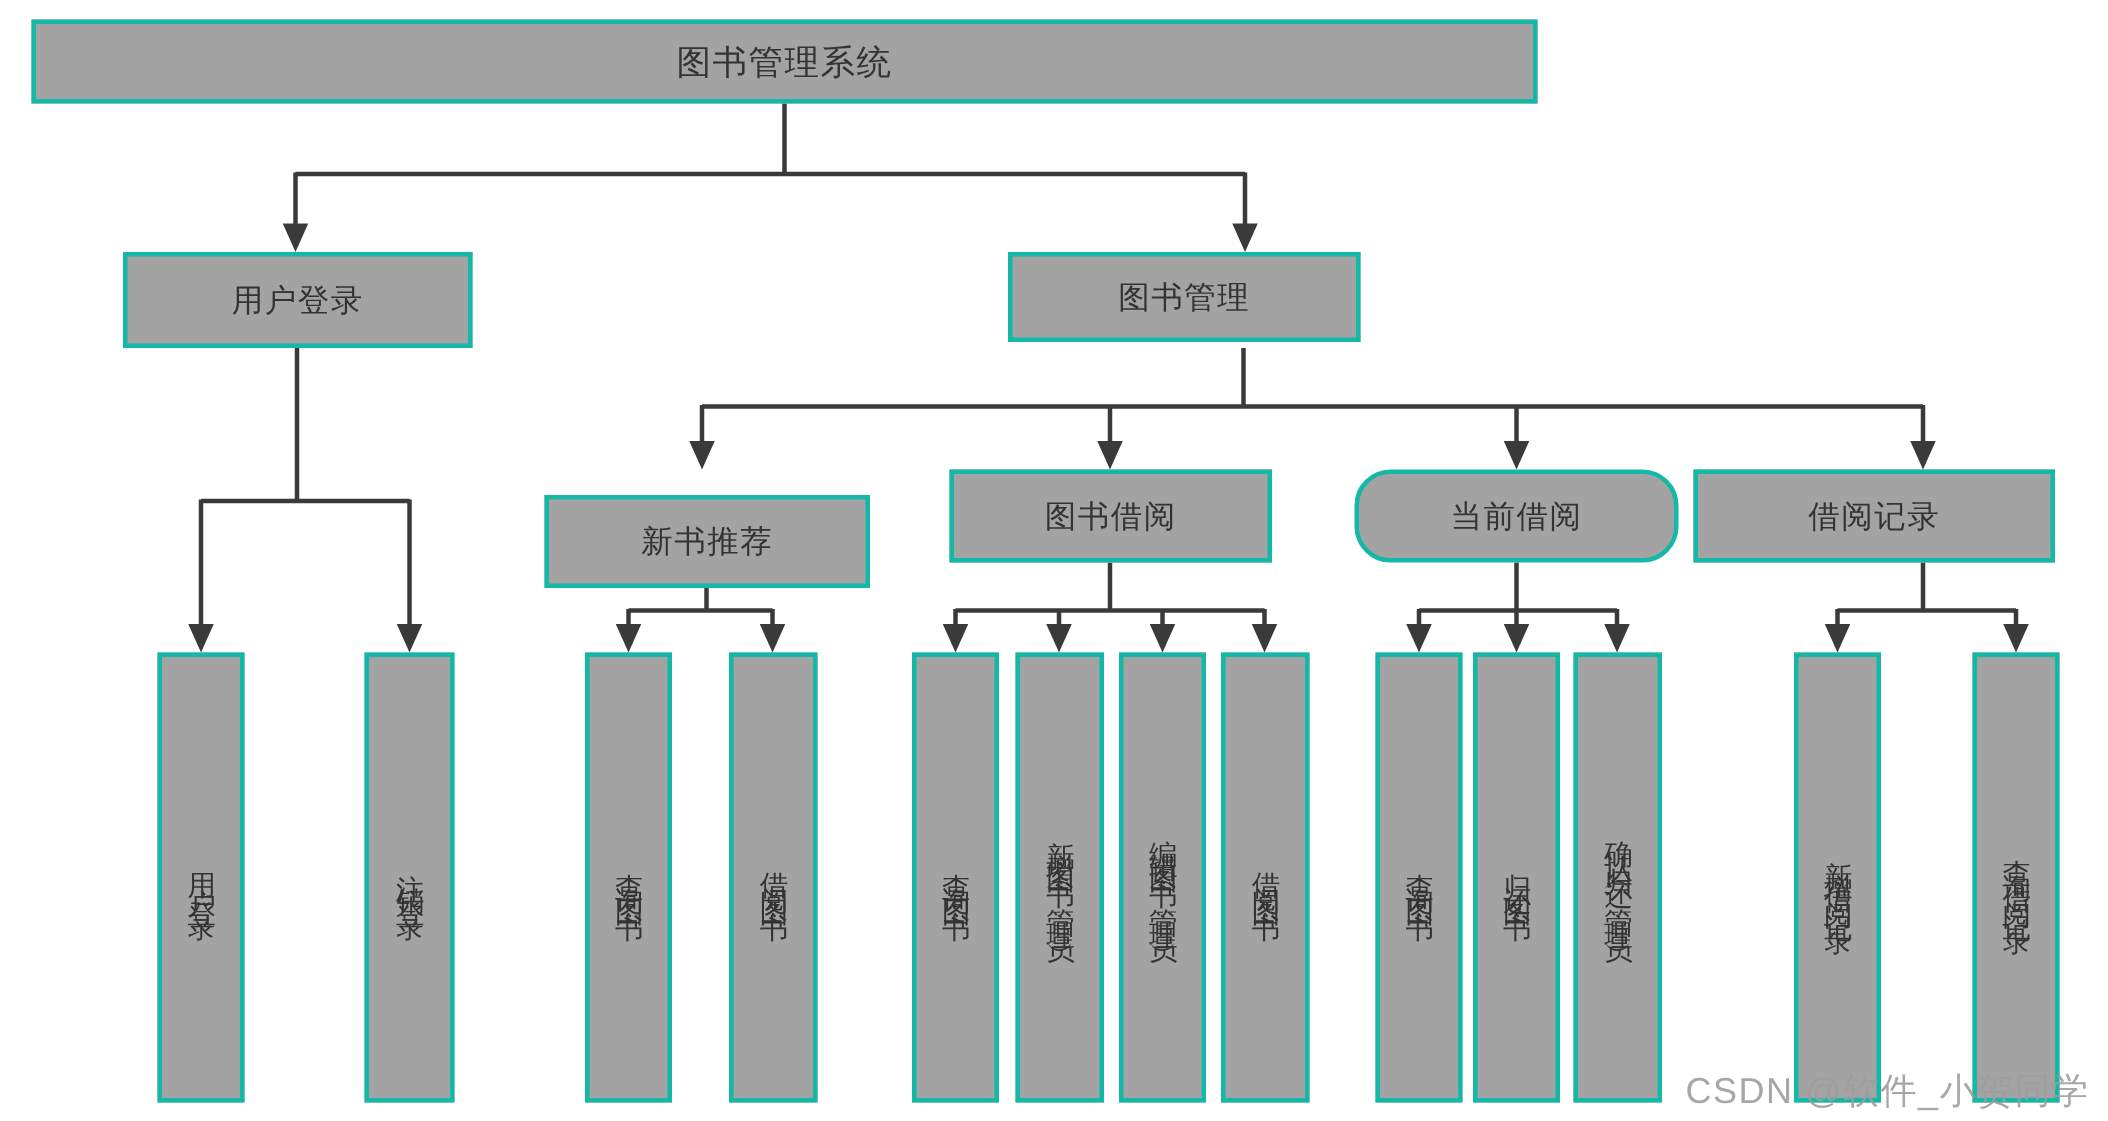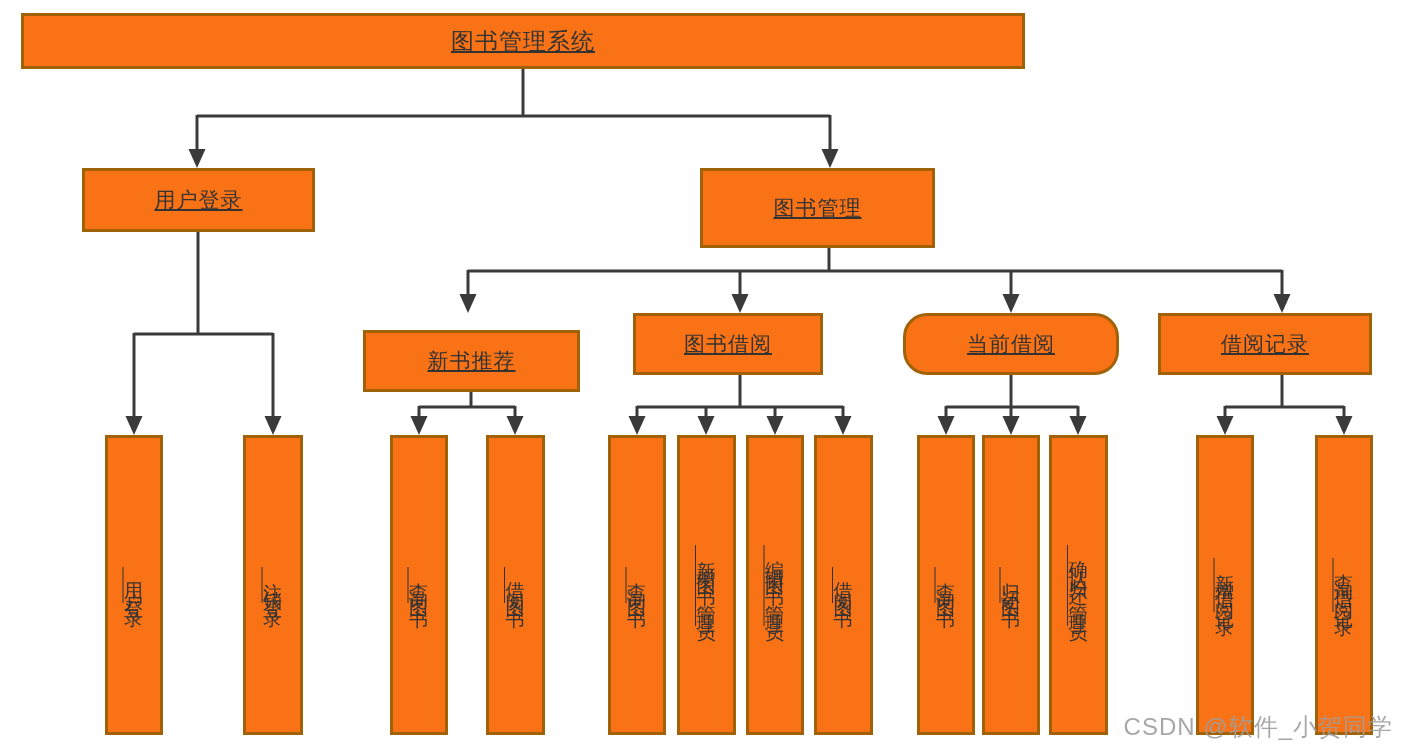--- a/index.html
+++ b/index.html
@@ -14,29 +14,28 @@
     background: #ffffff;
     overflow: hidden;
   }
   #connectors {
     position: absolute;
     left: 0; top: 0;
     z-index: 1;
   }
   .box {
     position: absolute;
-    background: #f97316;
-    border: 3px solid #a16207;
+    background: #a3a3a3;
+    border: 3px solid #14b8a6;
     box-sizing: border-box;
     display: flex;
     align-items: center;
     justify-content: center;
     color: #333333;
     z-index: 2;
-    text-decoration: underline;
   }
   .root-label { font-size: 23px; letter-spacing: 1px; }
   .h-label { font-size: 21px; letter-spacing: 1px; }
   .leaf .vtext {
     writing-mode: vertical-lr;
     text-orientation: mixed;
     font-size: 19px;
     line-height: 1;
     letter-spacing: 9px;
     white-space: nowrap;
@@ -126,34 +125,34 @@
     </g>
   </svg>
 
   <div class="box" style="left:21px; top:13px; width:1004px; height:56px;">
     <span class="root-label">图书管理系统</span>
   </div>
 
   <div class="box" style="left:82px; top:168px; width:233px; height:64px;">
     <span class="h-label">用户登录</span>
   </div>
-  <div class="box" style="left:700px; top:168px; width:235px; height:80px;">
+  <div class="box" style="left:672px; top:168px; width:235px; height:60px;">
     <span class="h-label">图书管理</span>
   </div>
 
   <div class="box" style="left:363px; top:330px; width:217px; height:62px;">
     <span class="h-label">新书推荐</span>
   </div>
-  <div class="box" style="left:633px; top:313px; width:190px; height:62px;">
+  <div class="box" style="left:633px; top:313px; width:215px; height:62px;">
     <span class="h-label">图书借阅</span>
   </div>
   <div class="box" style="left:903px; top:313px; width:216px; height:62px;border-radius:24px;">
     <span class="h-label">当前借阅</span>
   </div>
-  <div class="box" style="left:1158px; top:313px; width:214px; height:62px;">
+  <div class="box" style="left:1129px; top:313px; width:241px; height:62px;">
     <span class="h-label">借阅记录</span>
   </div>
 
   <div class="box leaf" style="left:105px; top:435px; width:58px; height:300px;">
     <span class="vtext">用户登录</span>
   </div>
   <div class="box leaf" style="left:243px; top:435px; width:60px; height:300px;">
     <span class="vtext">注销登录</span>
   </div>
 

